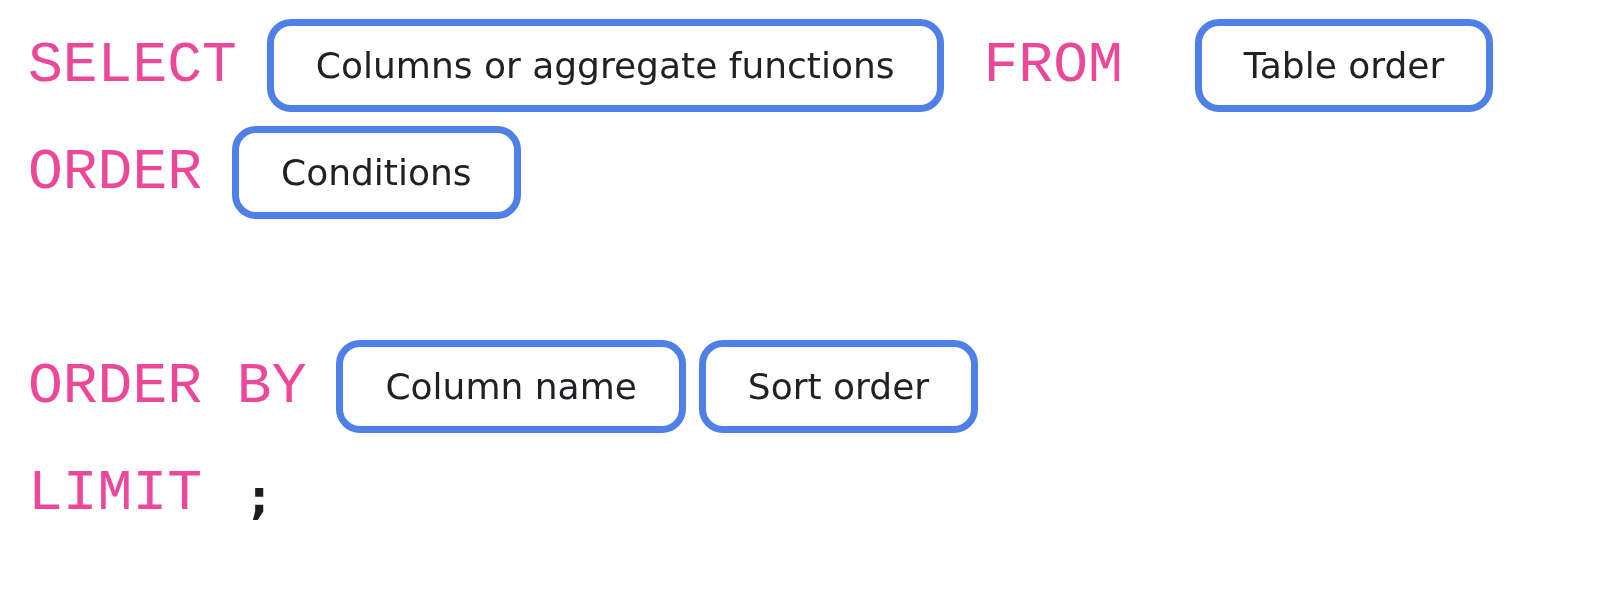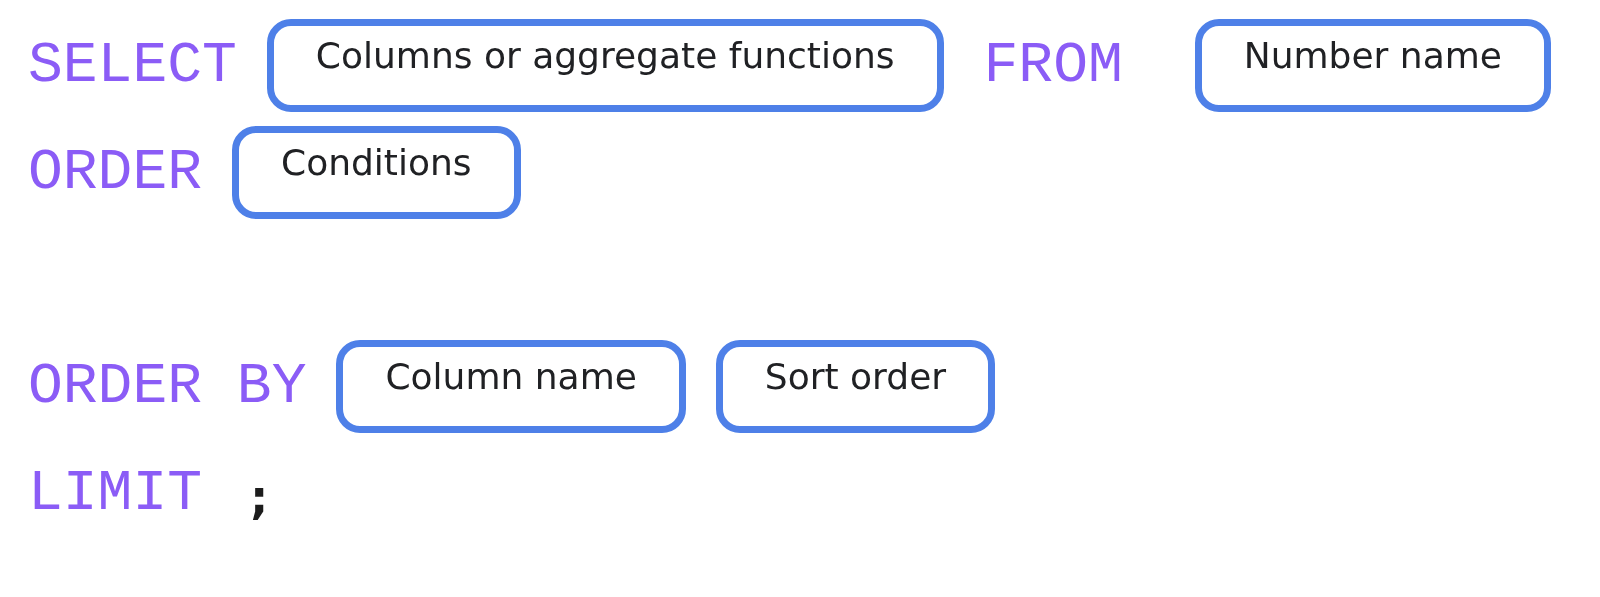--- a/index.html
+++ b/index.html
@@ -21,41 +21,42 @@
   }
   .row {
     display: flex;
     align-items: center;
     height: 107px;
   }
   .keyword {
     font-family: "Liberation Mono", monospace;
     font-size: 58px;
     font-weight: 400;
-    color: #8b5cf6;
+    color: #ec4899;
     white-space: pre;
     margin-right: 30px;
     line-height: 1;
   }
   .keyword.mid {
     margin-left: 40px;
     margin-right: 72px;
   }
   .pill {
     box-sizing: border-box;
     height: 93px;
     border: 7px solid #4e80e8;
     border-radius: 24px;
     background: #ffffff;
     display: flex;
+    align-items: center;
     justify-content: center;
     padding: 12px 42px;
   }
   .pill + .pill {
-    margin-left: 30px;
+    margin-left: 13px;
   }
   .pill-label {
     font-family: "DejaVu Sans", "Liberation Sans", sans-serif;
     font-size: 36px;
     font-weight: 500;
     color: #202124;
     white-space: nowrap;
     line-height: 1;
   }
   .terminator {
@@ -73,21 +74,21 @@
 
 <div class="diagram">
 
   <div class="row">
     <span class="keyword">SELECT</span>
     <div class="pill">
       <span class="pill-label">Columns or aggregate functions</span>
     </div>
     <span class="keyword mid">FROM</span>
     <div class="pill">
-      <span class="pill-label">Number name</span>
+      <span class="pill-label">Table order</span>
     </div>
   </div>
 
   <div class="row">
     <span class="keyword">ORDER</span>
     <div class="pill">
       <span class="pill-label">Conditions</span>
     </div>
   </div>
 

